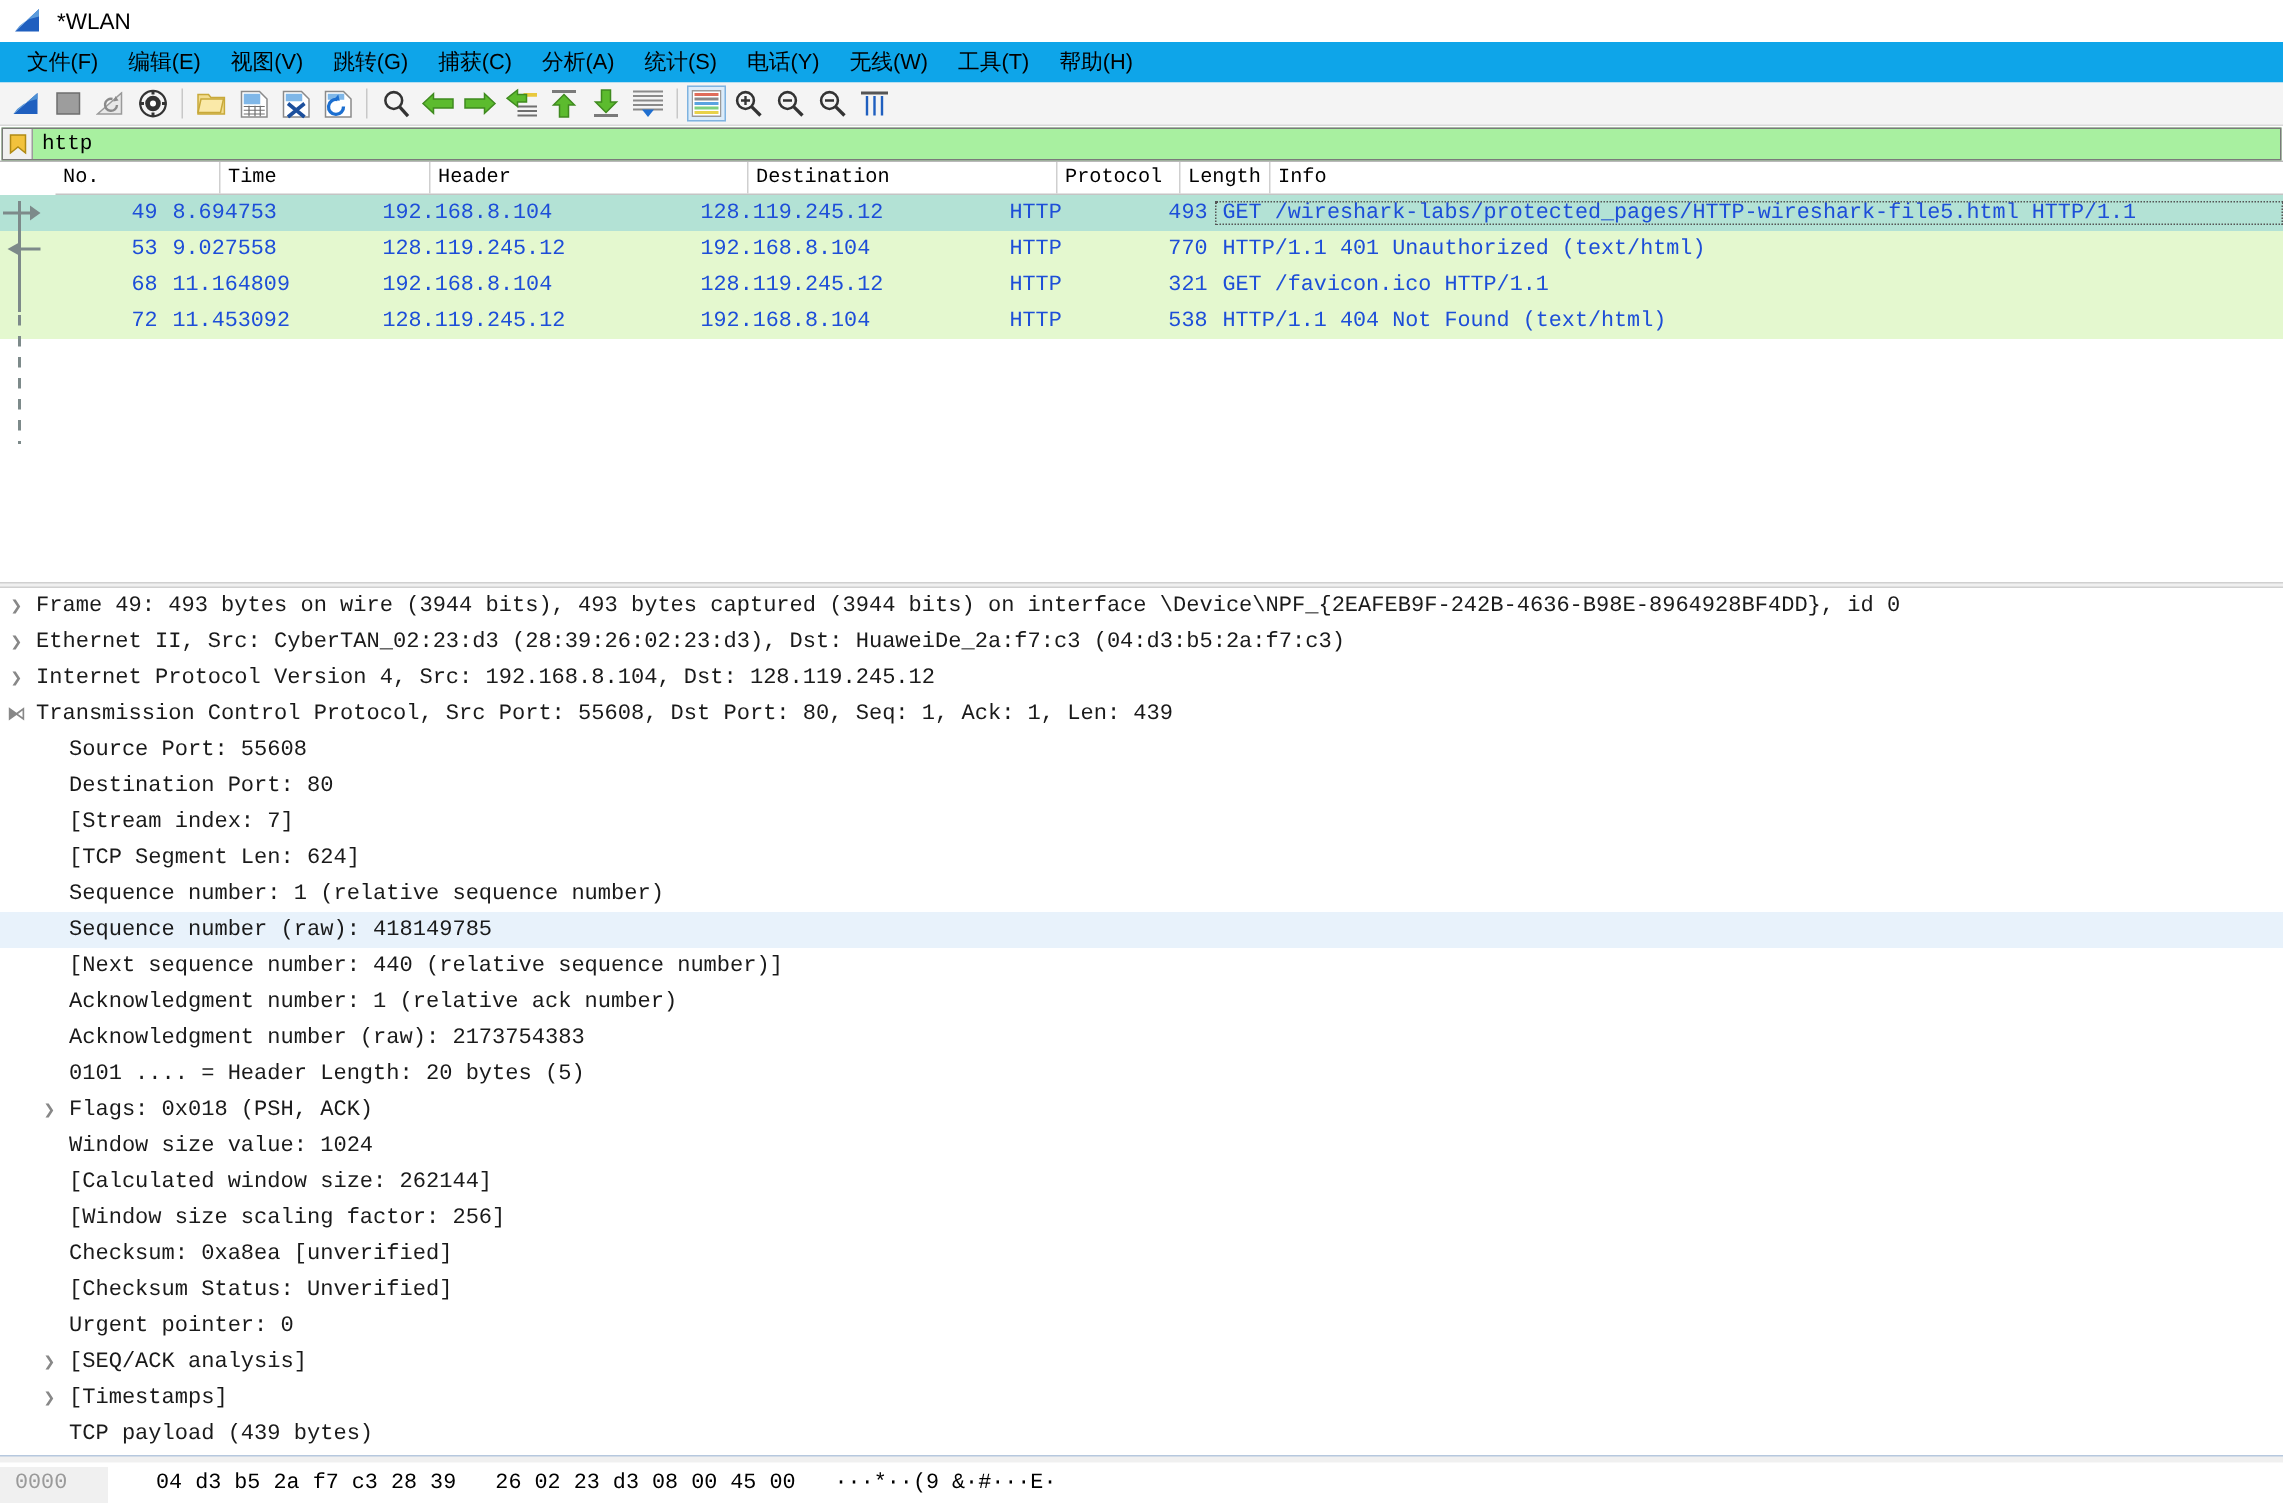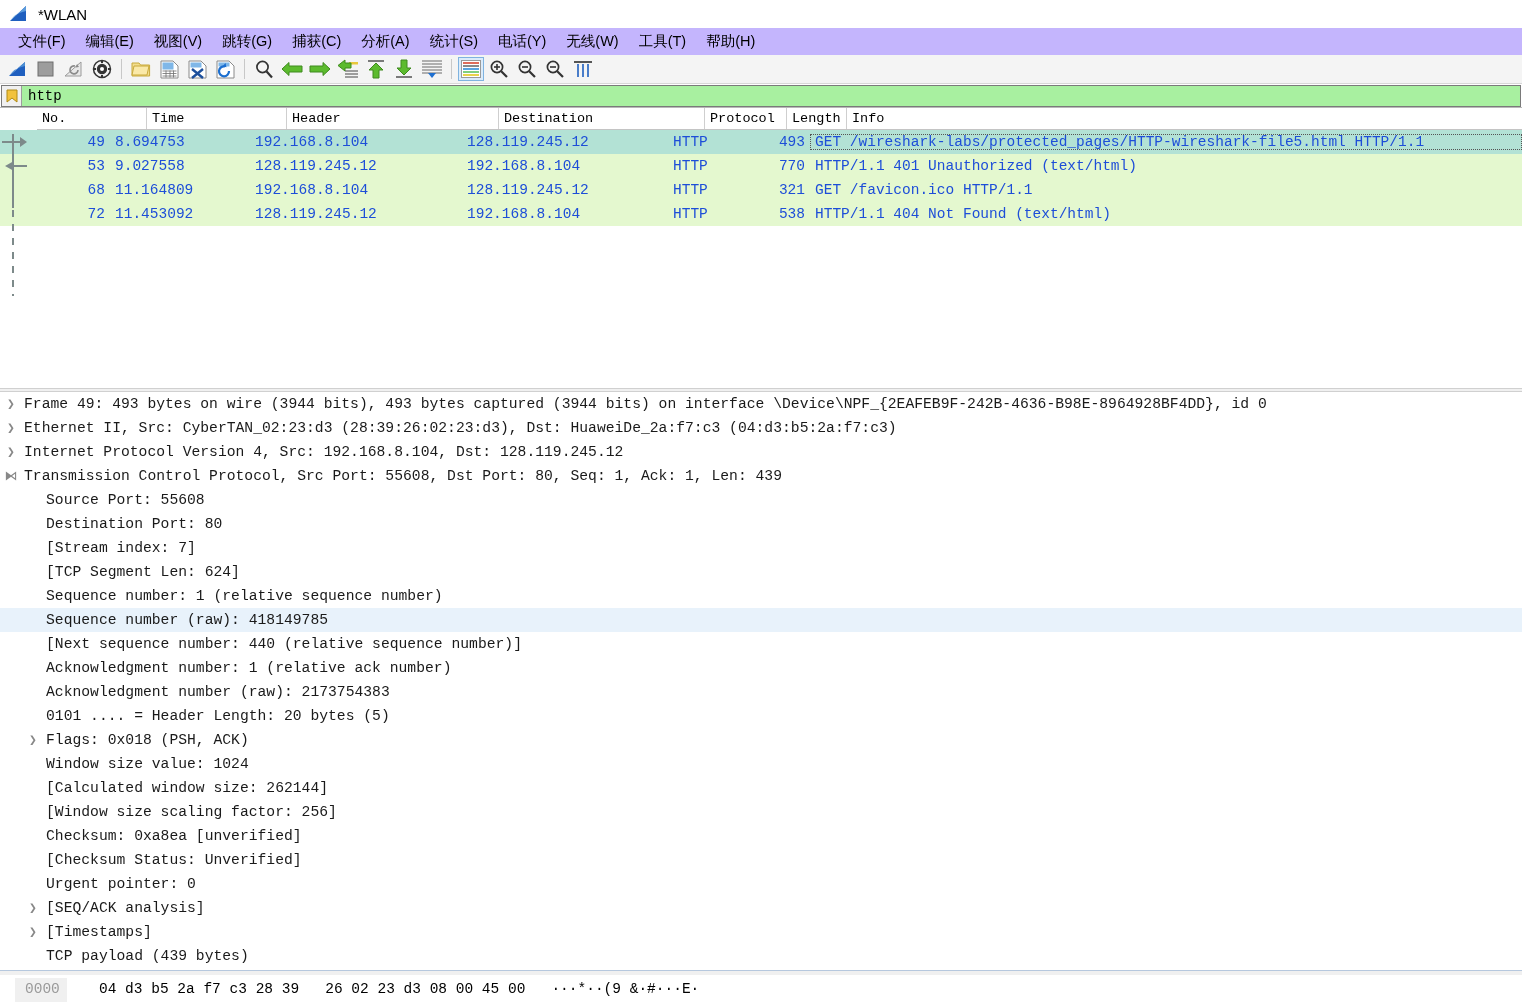--- a/index.html
+++ b/index.html
@@ -15,21 +15,21 @@
   
   .titlebar {
     height: 28px; background: #ffffff;
     display: flex; align-items: center; padding-left: 8px;
   }
   .shark-logo { width: 22px; height: 18px; margin-right: 8px; position: relative; }
   .title-text { font-size: 15px; color: #000; }
 
   
   .menubar {
-    height: 27px; background: #c4b5fd;
+    height: 27px; background: #0ea5e9;
     display: flex; align-items: center; padding-left: 8px;
     font-size: 14.5px; color: #000;
   }
   .menu-item { padding: 2px 10px; white-space: nowrap; cursor: default; }
 
   
   .toolbar {
     height: 29px; background: #f4f4f4;
     border-bottom: 1px solid #d8d8d8;
     display: flex; align-items: center; padding-left: 4px;
@@ -121,21 +121,21 @@
   }
   .dtext { padding-left: 2px; }
 
   
   .hexsplit { height: 5px; background: #f0f0f0; border-top: 1px solid #b6c8de; }
   .hexpane {
     background: #ffffff; padding-top: 3px;
     font-family: "Liberation Mono", monospace; font-size: 14.5px;
   }
   .hexrow { height: 22px; display: flex; align-items: center; white-space: pre; }
-  .hex-off { color: #9a9a9a; width: 52px; padding-left: 10px; background: #f0f0f0; height: 22px; display:flex; align-items:center;margin-left:15px;}
+  .hex-off { color: #9a9a9a; width: 72px; padding-left: 10px; background: #f0f0f0; height: 22px; display:flex; align-items:center;}
   .hex-bytes { color: #000; padding-left: 12px; margin-left: 20px; }
   .hex-ascii { color: #000; padding-left: 26px; }
 </style>
 </head>
 <body>
 
 <div class="app">
 
   <div class="titlebar">
     <span class="shark-logo">

